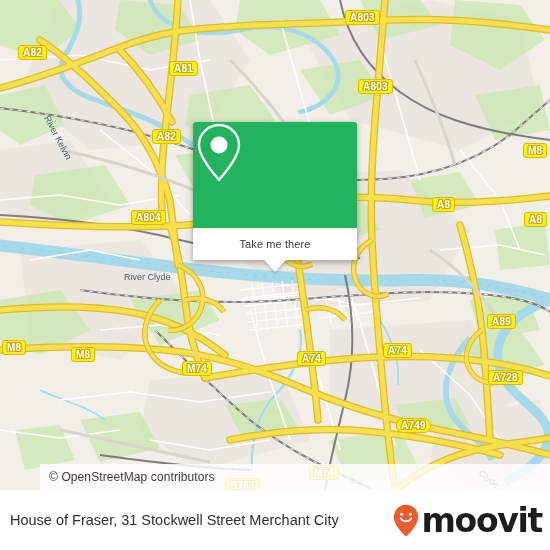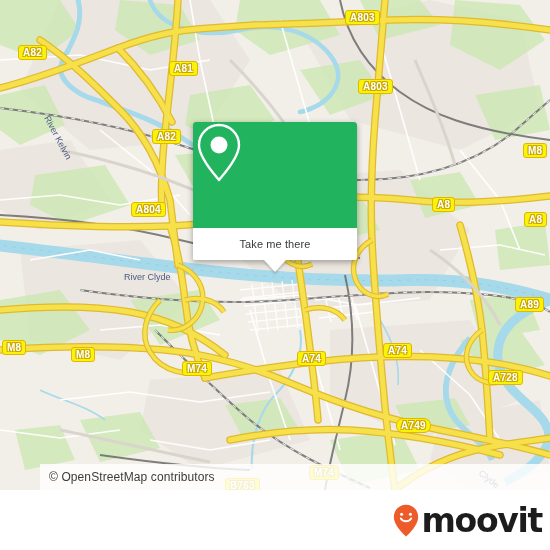--- a/index.html
+++ b/index.html
@@ -312,26 +312,26 @@
       </g>
     </svg>
 
     <div>
       <div class="shield" style="left:345px;top:10px;">A803</div>
       <div class="shield" style="left:18px;top:45px;">A82</div>
       <div class="shield" style="left:169px;top:61px;">A81</div>
       <div class="shield" style="left:358px;top:79px;">A803</div>
       <div class="shield" style="left:152px;top:129px;">A82</div>
       <div class="shield" style="left:523px;top:143px;">M8</div>
-      <div class="shield" style="left:131px;top:202px;">A804</div>
+      <div class="shield" style="left:131px;top:210px;">A804</div>
       <div class="shield" style="left:432px;top:197px;">A8</div>
       <div class="shield" style="left:524px;top:212px;">A8</div>
       <div class="shield" style="left:2px;top:340px;">M8</div>
       <div class="shield" style="left:71px;top:347px;">M8</div>
-      <div class="shield" style="left:487px;top:297px;margin-left:28px;">A89</div>
+      <div class="shield" style="left:487px;top:314px;">A89</div>
       <div class="shield" style="left:182px;top:361px;">M74</div>
       <div class="shield" style="left:297px;top:351px;">A74</div>
       <div class="shield" style="left:383px;top:343px;">A74</div>
       <div class="shield" style="left:488px;top:370px;">A728</div>
       <div class="shield" style="left:396px;top:418px;border-radius:7px;">A749</div>
       <div class="shield" style="left:309px;top:465px;">M74</div>
       <div class="shield" style="left:225px;top:478px;">B763</div>
     </div>
 
     <div>
@@ -353,20 +353,21 @@
       <div class="card-pointer"></div>
     </div>
 
     <div class="attrib">
       <span>© OpenStreetMap contributors</span>
     </div>
   </div>
 
   <div class="footer">
     <div class="footer-text">
+      <div>House of Fraser, 31 Stockwell Street Merchant City</div>
     </div>
     <div class="brand">
       <svg class="brand-pin" viewBox="0 0 26 33">
         <path d="M13 0.8 C6.2 0.8 0.8 6.2 0.8 13 C0.8 21 10 30 13 32.4 C16 30 25.2 21 25.2 13 C25.2 6.2 19.8 0.8 13 0.8 Z" fill="#ed5b2a"></path>
         <circle cx="8.6" cy="10.2" r="1.5" fill="#ffffff"></circle>
         <circle cx="17.4" cy="10.2" r="1.5" fill="#ffffff"></circle>
         <path d="M7.8 14.4 C9.6 18.2 16.4 18.2 18.2 14.4" stroke="#ffffff" stroke-width="1.9" fill="none" stroke-linecap="round"></path>
       </svg>
       <span class="brand-word">moovit</span>
     </div>

